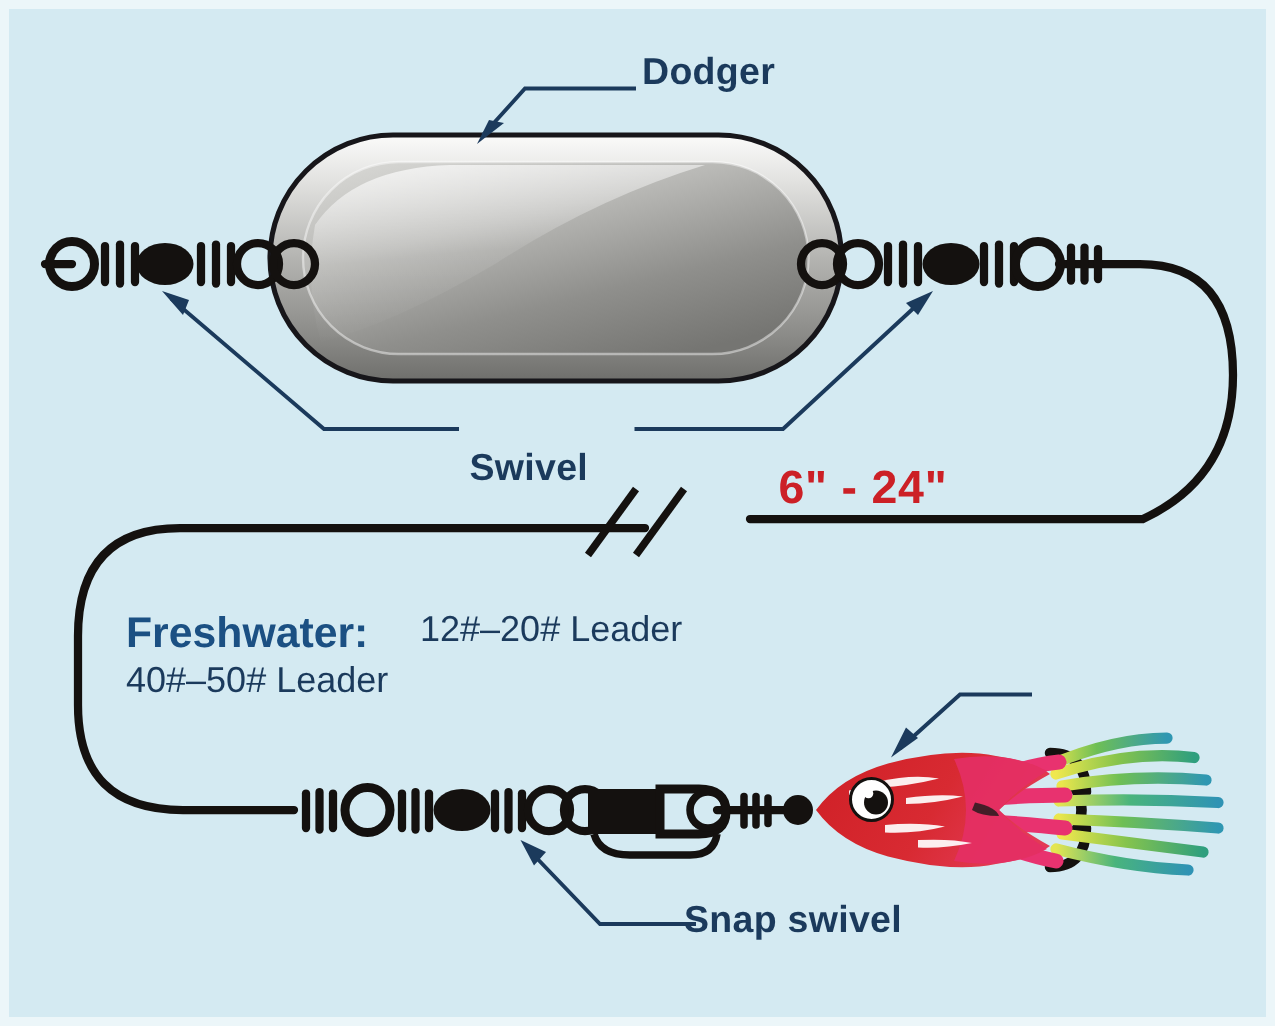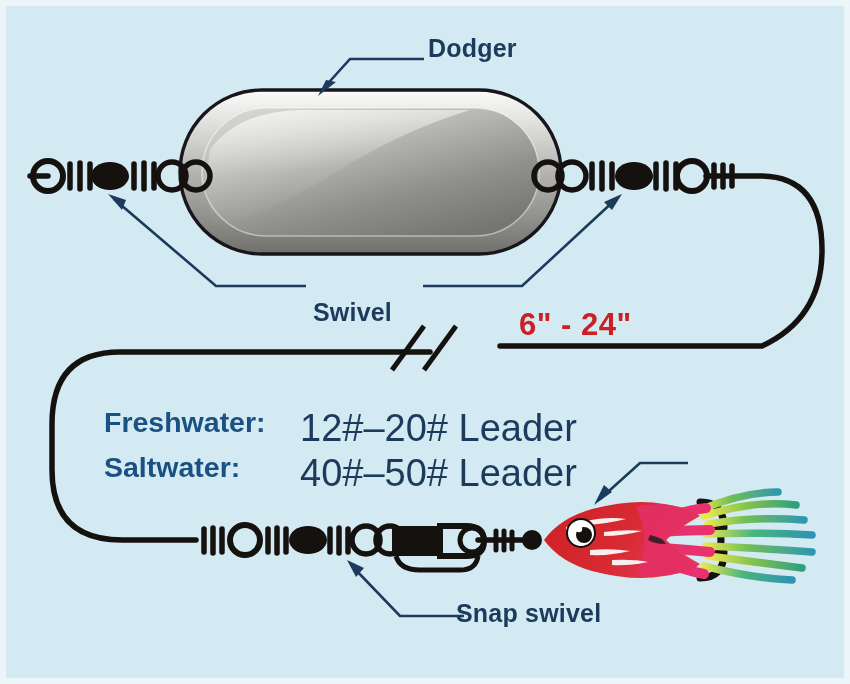--- a/index.html
+++ b/index.html
@@ -51,29 +51,28 @@
     letter-spacing: 0.5px;
   }
   #leader-table {
     position: absolute;
     left: 84px;
     top: 407px;
     display: grid;
     grid-template-columns: 196px auto;
     row-gap: 2px;
     line-height: 1.12;
-    margin-left: 20px;
   }
   .leader-key {
     font-size: 28.5px;
     font-weight: 700;
     color: #1b5083;
   }
   .leader-val {
-    font-size: 38px;
+    font-size: 24px;
     font-weight: 400;
     color: #1b3a5c;
   }
 </style>
 </head>
 <body>
 
 <div id="stage">
 
   <svg id="art" viewBox="0 0 850 684" width="850" height="684">
@@ -299,18 +298,17 @@
   <div class="lbl lbl-plain" id="label-swivel">Swivel</div>
 
 
   <div class="lbl lbl-plain" id="label-snapswivel">Snap swivel</div>
 
   <div class="lbl" id="label-distance">6" - 24"</div>
 
   <div id="leader-table">
     <div class="leader-key">Freshwater:</div>
     <div class="leader-val">12#–20# Leader</div>
-    <div class="leader-key">Saltwater:</div>
     <div class="leader-val">40#–50# Leader</div>
   </div>
 
   <div id="frame"></div>
 </div>
 
 </body></html>

